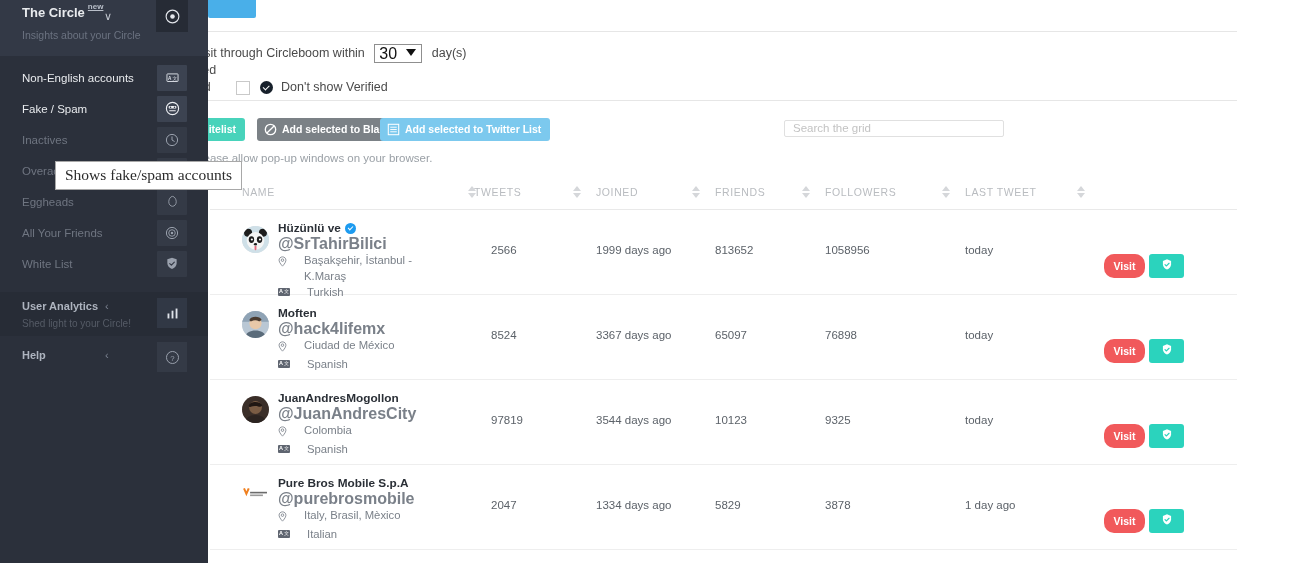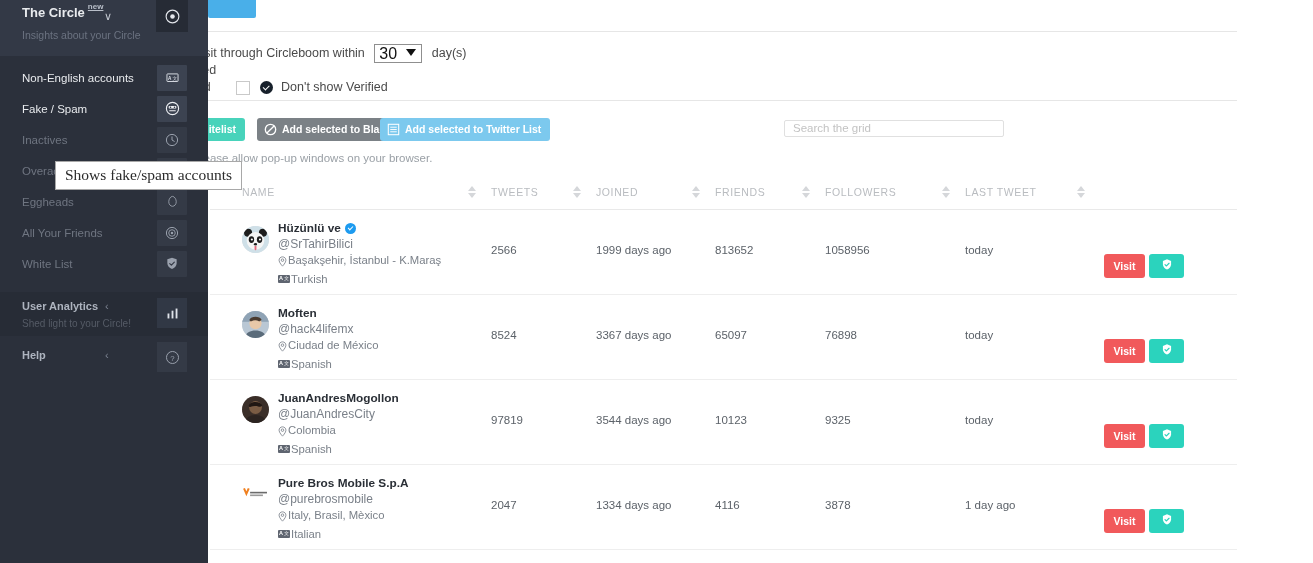--- a/index.html
+++ b/index.html
@@ -178,25 +178,25 @@
     border-radius: 50%; background: #1d9bf0; position: relative;
     flex: 0 0 11px;
   }
   .vbadge::after {
     content: ""; position: absolute; left: 2.6px; top: 3px;
     width: 4.2px; height: 2px;
     border-left: 1.4px solid #fff; border-bottom: 1.4px solid #fff;
     transform: rotate(-45deg);
   }
   .handle {
-    font-size: 12px; color: #7a8089; line-height: 16px;
+    font-size: 16px; color: #7a8089; line-height: 16px; font-weight: bold;
   }
   .meta-line {
     font-size: 11.3px; color: #7a8089; line-height: 16px;
-    display: flex; align-items: flex-start; gap: 1px;
+    display: flex; align-items: flex-start; gap: 17px;
   }
   .pin-ico { flex: 0 0 9px; margin-top: 3px; }
   .lang-ico {
     flex: 0 0 12px; margin-top: 4px;
     width: 12px; height: 8px; background: #5f6570;
     border-radius: 1px; position: relative;
   }
   .lang-ico::before {
     content: "A"; position: absolute; left: 1px; top: -1.5px;
     font-size: 5.5px; color: #fff; font-weight: bold;
@@ -218,21 +218,21 @@
   .c-followers { left: 615px; }
   .c-lasttweet { left: 755px; }
 
   .cell-actions {
     position: absolute; left: 894px; top: 44px;
     display: flex; gap: 4px;
   }
   .visit-btn {
     width: 41px; height: 24px;
     background: #f1595b; color: #fff;
-    border: none; border-radius: 3px;
+    border: none; border-radius: 10px;
     font-size: 10.5px; font-weight: bold;
     font-family: "Liberation Sans", sans-serif;
     cursor: pointer;
   }
   .shield-btn {
     width: 35px; height: 24px;
     background: #2bd3bd; border: none; border-radius: 3px;
     display: flex; align-items: center; justify-content: center;
     cursor: pointer;
   }
@@ -393,21 +393,21 @@
 
     <div class="search-wrap">
       <input class="search-input" type="text" placeholder="Search the grid" style="">
     </div>
 
     <div class="grid">
 
       <div class="grid-head">
         <div class="th" style="left:32px;">NAME</div>
         <div class="sorter" style="left:257px;"></div>
-        <div class="th" style="left:281px;text-align:center;">TWEETS</div>
+        <div class="th" style="left:264px;text-align:center;">TWEETS</div>
         <div class="sorter" style="left:362px;"></div>
         <div class="th" style="left:386px;">JOINED</div>
         <div class="sorter" style="left:481px;"></div>
         <div class="th" style="left:505px;">FRIENDS</div>
         <div class="sorter" style="left:591px;"></div>
         <div class="th" style="left:615px;">FOLLOWERS</div>
         <div class="sorter" style="left:731px;"></div>
         <div class="th" style="left:755px;">LAST TWEET</div>
         <div class="sorter" style="left:866px;"></div>
       </div>
@@ -565,21 +565,21 @@
                   </svg></span>
                 <span>Italy, Brasil, Mèxico</span>
               </div>
               <div class="meta-line">
                 <span class="lang-ico"></span>
                 <span>Italian</span>
               </div>
             </div>
             <div class="cell-num c-tweets">2047</div>
             <div class="cell-num c-joined">1334 days ago</div>
-            <div class="cell-num c-friends">4116</div>
+            <div class="cell-num c-friends">5829</div>
             <div class="cell-num c-followers">3878</div>
             <div class="cell-num c-lasttweet">1 day ago</div>
             <div class="cell-actions">
               <button class="visit-btn">Visit</button>
               <button class="shield-btn">
                 <span><svg viewBox="0 0 24 24" width="14" height="15">
                     <path d="M12 3.2l7 2.6v5.6c0 4.2-3 7.4-7 9-4-1.6-7-4.8-7-9V5.8z" fill="#ffffff"></path>
                     <path d="M8.6 12.1l2.5 2.4 4.4-4.6" fill="none" stroke="#2bd3bd" stroke-width="2" stroke-linecap="round" stroke-linejoin="round"></path>
                   </svg></span>
               </button>

